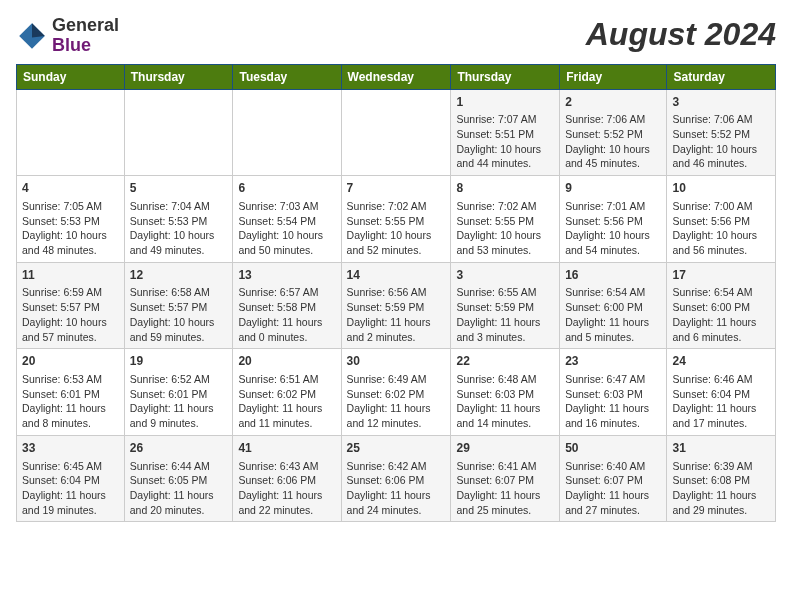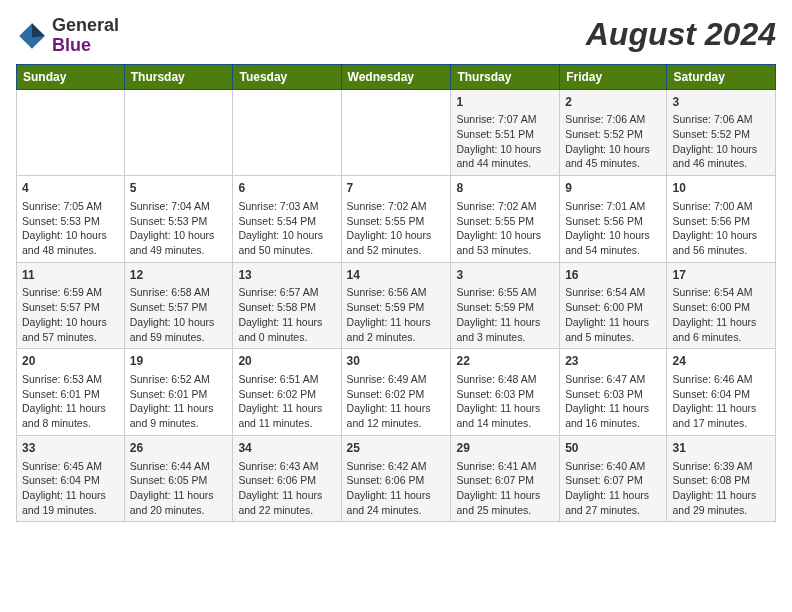--- a/index.html
+++ b/index.html
@@ -152,20 +152,20 @@
         <td><span class="day-num">19</span>Sunrise: 6:52 AM<br>Sunset: 6:01 PM<br>Daylight: 11 hours<br>and 9 minutes.<br></td>
         <td><span class="day-num">20</span>Sunrise: 6:51 AM<br>Sunset: 6:02 PM<br>Daylight: 11 hours<br>and 11 minutes.<br></td>
         <td><span class="day-num">30</span>Sunrise: 6:49 AM<br>Sunset: 6:02 PM<br>Daylight: 11 hours<br>and 12 minutes.<br></td>
         <td><span class="day-num">22</span>Sunrise: 6:48 AM<br>Sunset: 6:03 PM<br>Daylight: 11 hours<br>and 14 minutes.<br></td>
         <td><span class="day-num">23</span>Sunrise: 6:47 AM<br>Sunset: 6:03 PM<br>Daylight: 11 hours<br>and 16 minutes.<br></td>
         <td><span class="day-num">24</span>Sunrise: 6:46 AM<br>Sunset: 6:04 PM<br>Daylight: 11 hours<br>and 17 minutes.<br></td>
       </tr>
       <tr>
         <td><span class="day-num">33</span>Sunrise: 6:45 AM<br>Sunset: 6:04 PM<br>Daylight: 11 hours<br>and 19 minutes.<br></td>
         <td><span class="day-num">26</span>Sunrise: 6:44 AM<br>Sunset: 6:05 PM<br>Daylight: 11 hours<br>and 20 minutes.<br></td>
-        <td><span class="day-num">34</span>Sunrise: 6:43 AM<br>Sunset: 6:06 PM<br>Daylight: 11 hours<br>and 22 minutes.<br></td>
+        <td><span class="day-num">41</span>Sunrise: 6:43 AM<br>Sunset: 6:06 PM<br>Daylight: 11 hours<br>and 22 minutes.<br></td>
         <td><span class="day-num">25</span>Sunrise: 6:42 AM<br>Sunset: 6:06 PM<br>Daylight: 11 hours<br>and 24 minutes.<br></td>
         <td><span class="day-num">29</span>Sunrise: 6:41 AM<br>Sunset: 6:07 PM<br>Daylight: 11 hours<br>and 25 minutes.<br></td>
         <td><span class="day-num">50</span>Sunrise: 6:40 AM<br>Sunset: 6:07 PM<br>Daylight: 11 hours<br>and 27 minutes.<br></td>
         <td><span class="day-num">31</span>Sunrise: 6:39 AM<br>Sunset: 6:08 PM<br>Daylight: 11 hours<br>and 29 minutes.<br></td>
       </tr>
     </tbody>
 </table>
 
 </body></html>

